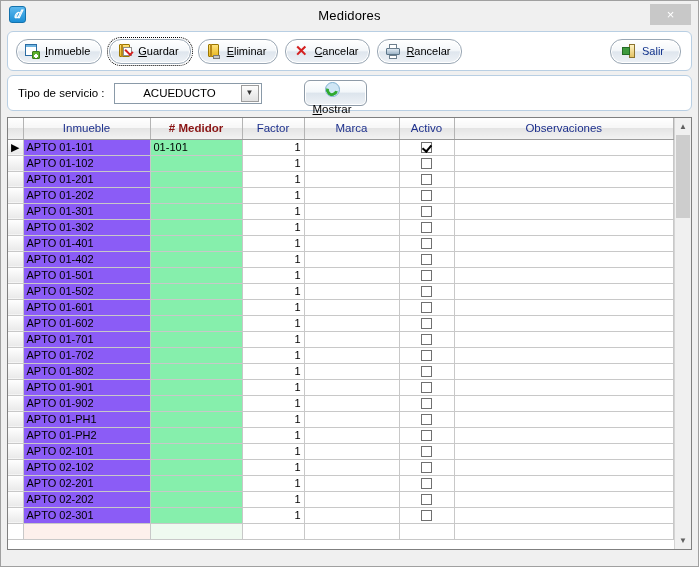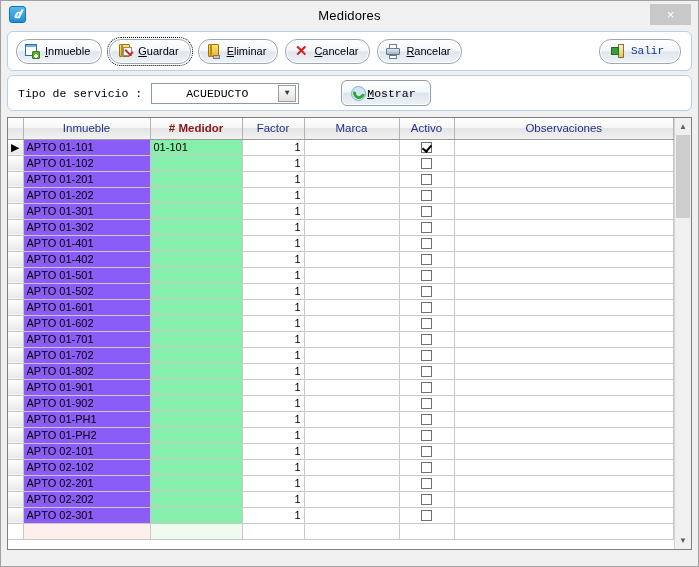--- a/index.html
+++ b/index.html
@@ -117,21 +117,20 @@
     outline: 1px dotted #000000;
     outline-offset: 1px;
   }
   .tb-btn .lbl { line-height: 1; }
   .tb-btn .lbl u { text-decoration: underline; }
   .tb-btn.exit {
     margin-left: auto;
     margin-right: 2px;
     padding: 0 16px 0 10px;
     color: #12338c;
-    font-family: Liberation Mono, monospace;
   }
 
   
   .ic {
     width: 16px;
     height: 16px;
     flex: 0 0 16px;
     position: relative;
     display: inline-block;
   }
@@ -271,21 +270,20 @@
 
   
   .filterbar {
     height: 36px;
     flex: 0 0 36px;
     display: flex;
     align-items: center;
     padding: 12px 10px;
     margin-top: 4px;
     position: relative;
-    font-family: Liberation Mono, monospace;
   }
   .filter-label {
     font-size: 11.5px;
     color: #000000;
     margin-right: 9px;
     white-space: nowrap;
   }
   .combo {
     width: 148px;
     height: 21px;
@@ -321,25 +319,27 @@
     line-height: 1;
   }
   .btn-mostrar {
     margin-left: 42px;
     height: 26px;
     border: 1px solid #8e9ba8;
     border-radius: 6px;
     background: linear-gradient(#ffffff 0%, #f3f7fa 45%, #dde5ed 52%, #eef2f6 100%);
     display: inline-flex;
     align-items: center;
+    gap: 5px;
     padding: 0 14px 0 8px;
     box-sizing: border-box;
     cursor: pointer;
     font-size: 11.5px;
     box-shadow: inset 0 0 0 1px #ffffff;
+    flex-direction: column;
   }
 
   
   .grid-wrap {
     margin: 6px 6px 0 6px;
     flex: 1 1 auto;
     border: 1px solid #7f7f7f;
     background: #ffffff;
     box-sizing: border-box;
     display: flex;

